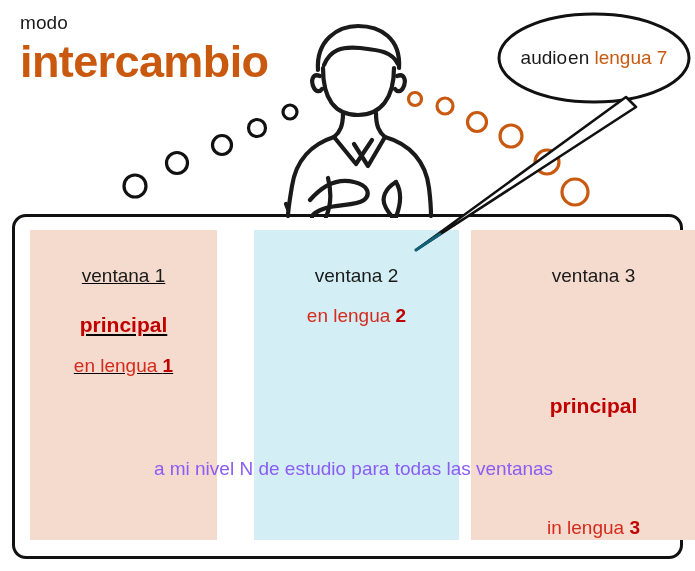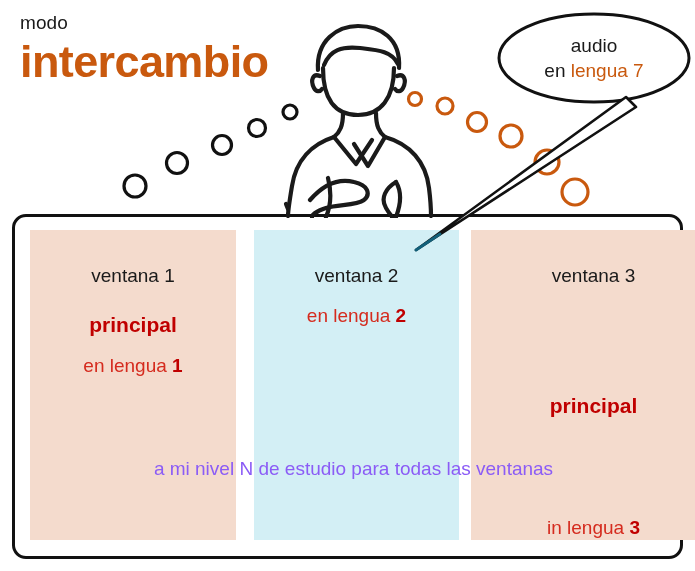--- a/index.html
+++ b/index.html
@@ -67,21 +67,20 @@
     height: 92px;
     z-index: 7;
   }
   #balloon-text {
     position: absolute;
     left: 0;
     top: 0;
     width: 196px;
     height: 92px;
     display: flex;
-    flex-direction: column;
     align-items: center;
     justify-content: center;
     gap: 1px;
   }
   .balloon-line {
     font-size: 19px;
     line-height: 24px;
     color: #1a1a1a;
     white-space: nowrap;
   }
@@ -120,21 +119,21 @@
   .window-col {
     position: absolute;
     top: 13px;
     height: 310px;
     display: flex;
     flex-direction: column;
     align-items: center;
     padding-top: 34px;
     box-sizing: border-box;
   }
-  #window-col-1 { left: 15px;  width: 206px; background: #F4DBCD; }
+  #window-col-1 { left: 15px;  width: 187px; background: #F4DBCD; text-decoration: underline; }
   #window-col-2 { left: 239px; width: 205px; background: #D3EFF5; }
   #window-col-3 { left: 456px; width: 245px; background: #F4DBCD; justify-content: space-between; }
 
   .window-name {
     font-size: 19px;
     line-height: 24px;
     color: #1a1a1a;
     white-space: nowrap;
   }
   .window-role {

